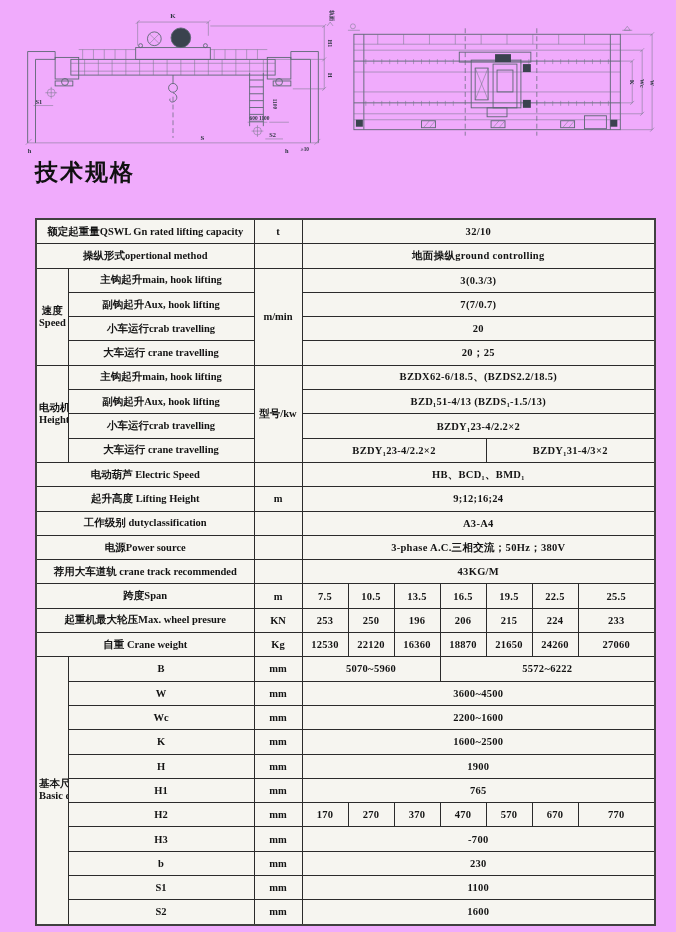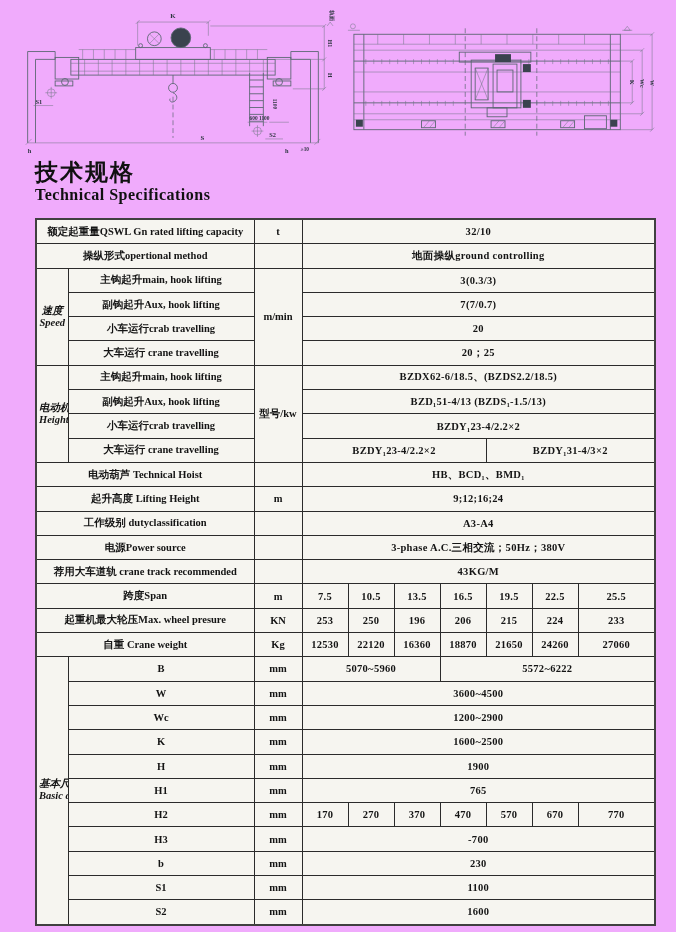--- a/index.html
+++ b/index.html
@@ -19,21 +19,21 @@
   .title-block{position:absolute;left:35px;top:160px;}
   .title-zh{margin:0;font-family:"DejaVu Sans","Liberation Sans",sans-serif;
             font-size:23px;font-weight:bold;color:#111;letter-spacing:2px;line-height:1.1;}
   .title-en{margin:0;font-family:"Liberation Serif","DejaVu Serif",serif;
             font-size:16px;font-weight:bold;color:#111;line-height:1.25;letter-spacing:.5px;}
   table.spec{position:absolute;left:35px;top:218px;width:620px;table-layout:fixed;
              border-collapse:collapse;border:2px solid #404040;background:#f6f5f0;}
   table.spec td{border:1px solid #2b2b2b;height:23.3px;text-align:center;vertical-align:middle;
                 font-family:"Liberation Serif","DejaVu Serif",serif;font-weight:bold;
                 font-size:10.5px;color:#141414;padding:0 2px;overflow:hidden;white-space:nowrap;}
-  td.group-cell{font-size:10px;line-height:1.15;white-space:normal;font-style:italic;}
+  td.group-cell{font-size:10px;line-height:1.15;white-space:normal;}
   td.unit-cell{font-size:10px;}
   td.value-cell{letter-spacing:.3px;}
 </style>
 </head>
 <body>
 
 <div class="page">
 
   <div class="drawings">
 
@@ -144,21 +144,20 @@
       <path class="dwg-thin" d="M306,46 V110 M284,46 H306 M284,110 H306 M304,48 L308,44 M304,112 L308,108"></path>
       <path class="dwg-thin" d="M316,30 V126 M284,30 H316 M284,126 H316 M314,32 L318,28 M314,128 L318,124"></path>
       <text class="dwg-label" font-size="6" transform="rotate(90 294,76)" x="294" y="76">K</text>
       <text class="dwg-label" font-size="6" transform="rotate(90 304,75)" x="304" y="75">Wc</text>
       <text class="dwg-label" font-size="6" transform="rotate(90 314,76)" x="314" y="76">W</text>
     </svg>
   </div>
 
   <div class="title-block">
     <h1 class="title-zh">技术规格</h1>
-    <h2 class="title-en">Technical Specifications</h2>
   </div>
 
   <table class="spec">
     <colgroup>
       <col style="width:32px">
         <col style="width:186px">
         <col style="width:48px">
       <col style="width:46px">
         <col style="width:46px">
         <col style="width:46px">
@@ -215,21 +214,21 @@
         <tr>
           <td class="label-cell">小车运行crab travelling</td>
           <td class="value-cell" colspan="7">BZDY₁23-4/2.2×2</td>
         </tr>
         <tr>
           <td class="label-cell">大车运行 crane travelling</td>
           <td class="value-cell" colspan="4">BZDY₁23-4/2.2×2</td>
           <td class="value-cell" colspan="3">BZDY₁31-4/3×2</td>
         </tr>
         <tr>
-          <td class="label-cell" colspan="2">电动葫芦 Technical Hoist</td>
+          <td class="label-cell" colspan="2">电动葫芦 Electric Speed</td>
           <td class="unit-cell"></td>
           <td class="value-cell" colspan="7">HB、BCD₁、BMD₁</td>
         </tr>
         <tr>
           <td class="label-cell" colspan="2">起升高度 Lifting Height</td>
           <td class="unit-cell">m</td>
           <td class="value-cell" colspan="7">9;12;16;24</td>
         </tr>
         <tr>
           <td class="label-cell" colspan="2">工作级别 dutyclassification</td>
@@ -290,21 +289,21 @@
           <td class="value-cell" colspan="4">5572~6222</td>
         </tr>
         <tr>
           <td class="label-cell">W</td>
           <td class="unit-cell">mm</td>
           <td class="value-cell" colspan="7">3600~4500</td>
         </tr>
         <tr>
           <td class="label-cell">Wc</td>
           <td class="unit-cell">mm</td>
-          <td class="value-cell" colspan="7">1200~2900</td>
+          <td class="value-cell" colspan="7">2200~1600</td>
         </tr>
         <tr>
           <td class="label-cell">K</td>
           <td class="unit-cell">mm</td>
           <td class="value-cell" colspan="7">1600~2500</td>
         </tr>
         <tr>
           <td class="label-cell">H</td>
           <td class="unit-cell">mm</td>
           <td class="value-cell" colspan="7">1900</td>

